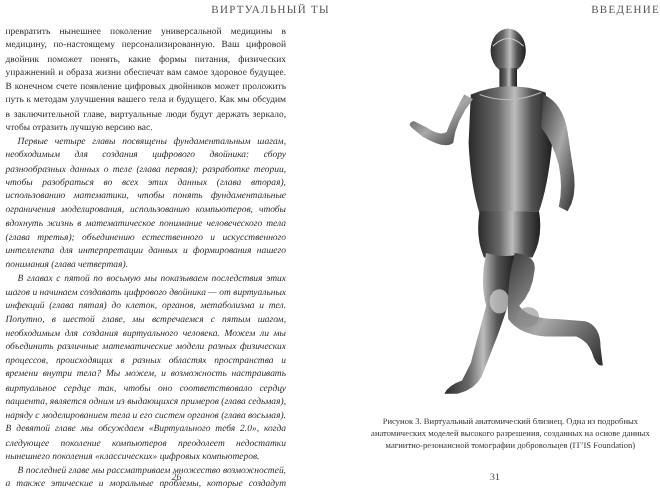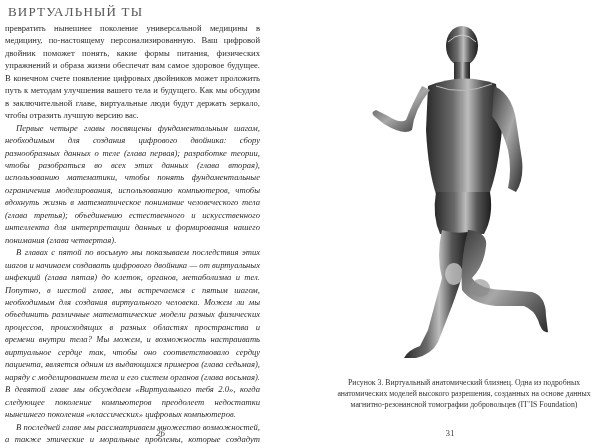--- a/index.html
+++ b/index.html
@@ -1,19 +1,19 @@
 <!DOCTYPE html>
 <html><head>
 <meta charset="utf-8">
 <style>
   html, body { margin: 0; padding: 0; background: #ffffff; }
   body { width: 600px; height: 444px; position: relative; overflow: hidden; font-family: "Liberation Serif", "DejaVu Serif", serif; color: #2a2a2a; }
   .spread { position: absolute; inset: 0; display: flex; }
   .page { position: relative; width: 300px; height: 444px; }
-  .running-head { position: absolute; top: 4px; left: 0; right: 0; text-align: left; font-size: 13px; letter-spacing: 1.2px; color: #555; }
+  .running-head { position: absolute; top: 4px; left: 0; right: 0; text-align: right; font-size: 10px; letter-spacing: 1.2px; color: #555; }
   .left .running-head { left: 8px; right: 0; }
   .body-text { position: absolute; left: 5px; top: 22px; width: 255px; font-size: 8.6px; line-height: 12.45px; text-align: justify; color: #2b2b2b; }
   .body-text p { margin: 0; }
   .body-text p.indent { text-indent: 11px; font-style: italic; }
   .folio { position: absolute; bottom: 6px; left: 0; right: 0; text-align: center; font-size: 9px; color: #444; }
   .left .folio { left: 21px; font-style: italic; }
   .figure { position: absolute; left: 56px; top: 20px; width: 230px; height: 350px; }
   .figure svg { width: 100%; height: 100%; }
   .caption { position: absolute; left: 34px; right: 6px; top: 377px; font-size: 7.8px; line-height: 11px; text-align: center; color: #333; }
 </style>
@@ -27,20 +27,21 @@
     <div class="body-text">
       <p>превратить нынешнее поколение универсальной медицины в медицину, по-настоящему персонализированную. Ваш цифровой двойник поможет понять, какие формы питания, физических упражнений и образа жизни обеспечат вам самое здоровое будущее. В конечном счете появление цифровых двойников может проложить путь к методам улучшения вашего тела и будущего. Как мы обсудим в заключительной главе, виртуальные люди будут держать зеркало, чтобы отразить лучшую версию вас.</p>
       <p class="indent">Первые четыре главы посвящены фундаментальным шагам, необходимым для создания цифрового двойника: сбору разнообразных данных о теле (глава первая); разработке теории, чтобы разобраться во всех этих данных (глава вторая), использованию математики, чтобы понять фундаментальные ограничения моделирования, использованию компьютеров, чтобы вдохнуть жизнь в математическое понимание человеческого тела (глава третья); объединению естественного и искусственного интеллекта для интерпретации данных и формирования нашего понимания (глава четвертая).</p>
       <p class="indent">В главах с пятой по восьмую мы показываем последствия этих шагов и начинаем создавать цифрового двойника — от виртуальных инфекций (глава пятая) до клеток, органов, метаболизма и тел. Попутно, в шестой главе, мы встречаемся с пятым шагом, необходимым для создания виртуального человека. Можем ли мы объединить различные математические модели разных физических процессов, происходящих в разных областях пространства и времени внутри тела? Мы можем, и возможность настраивать виртуальное сердце так, чтобы оно соответствовало сердцу пациента, является одним из выдающихся примеров (глава седьмая), наряду с моделированием тела и его систем органов (глава восьмая). В девятой главе мы обсуждаем «Виртуального тебя 2.0», когда следующее поколение компьютеров преодолеет недостатки нынешнего поколения «классических» цифровых компьютеров.</p>
       <p class="indent">В последней главе мы рассматриваем множество возможностей, а также этические и моральные проблемы, которые создадут виртуальные люди. Цифровые двойники бросят вызов тому,</p>
     </div>
     <div class="folio">26</div>
   </div>
 
   <div class="page right">
+    <div class="running-head">ВВЕДЕНИЕ</div>
 
     <div class="figure">
       <svg viewBox="0 0 230 350">
         <defs>
           <linearGradient id="metal" x1="0" y1="0" x2="1" y2="0">
             <stop offset="0" stop-color="#2a2a2a"></stop>
             <stop offset="0.35" stop-color="#6a6a6a"></stop>
             <stop offset="0.55" stop-color="#bdbdbd"></stop>
             <stop offset="0.75" stop-color="#555"></stop>
             <stop offset="1" stop-color="#1e1e1e"></stop>

